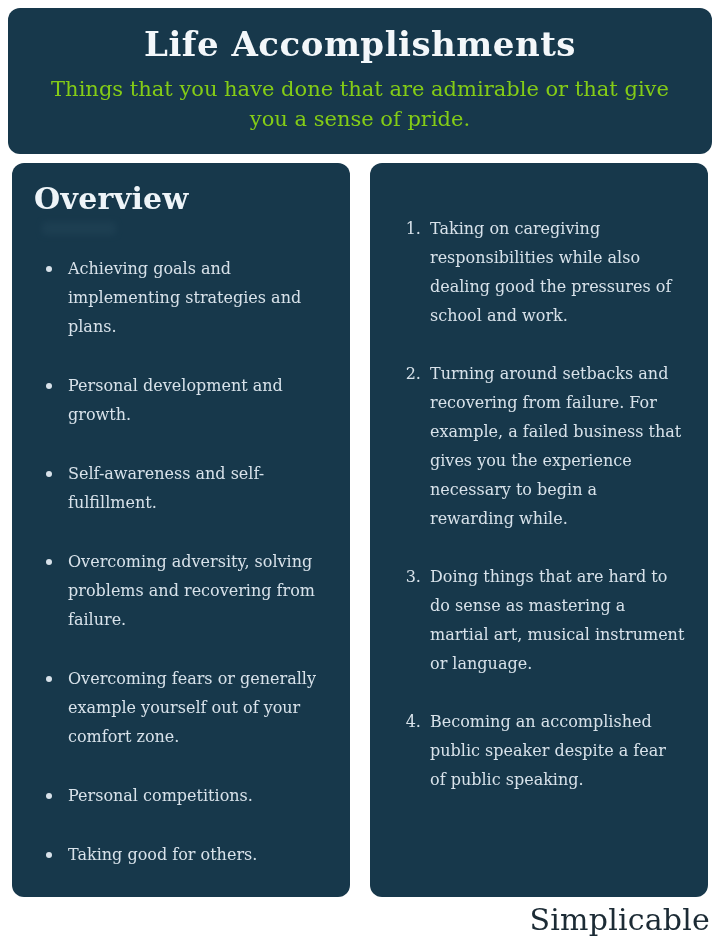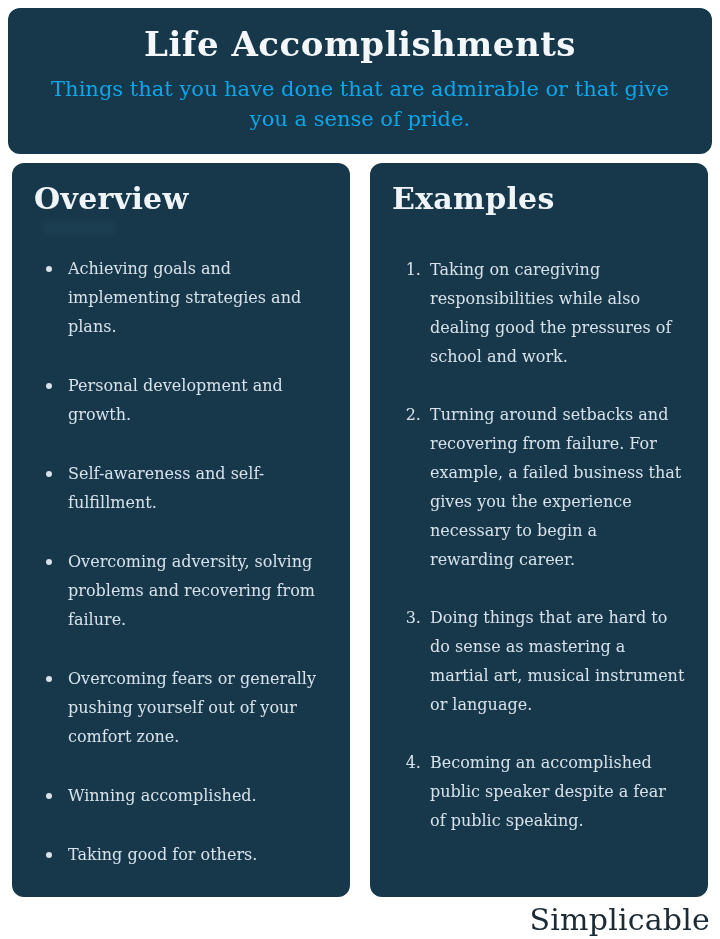--- a/index.html
+++ b/index.html
@@ -32,21 +32,21 @@
     text-align: center;
   }
   .main-title {
     color: #f3f7fa;
     font-size: 34px;
     font-weight: 700;
     letter-spacing: 0.5px;
     margin: 0 0 10px 0;
   }
   .subtitle {
-    color: #0ea5e9;
+    color: #84cc16;
     font-size: 21px;
     line-height: 1.45;
     margin: 0 auto;
     max-width: 620px;
   }
   .columns {
     position: absolute;
     left: 12px;
     top: 163px;
     width: 696px;
@@ -125,32 +125,31 @@
   <div class="columns">
 
     <div class="panel col-panel">
       <h2 class="section-heading">Overview</h2>
       <div class="watermark-smudge"></div>
       <ul class="bullet-list">
         <li>Achieving goals and implementing strategies and plans.</li>
         <li>Personal development and growth.</li>
         <li>Self-awareness and self-fulfillment.</li>
         <li>Overcoming adversity, solving problems and recovering from failure.</li>
-        <li>Overcoming fears or generally pushing yourself out of your comfort zone.</li>
-        <li>Winning accomplished.</li>
+        <li>Overcoming fears or generally example yourself out of your comfort zone.</li>
+        <li>Personal competitions.</li>
         <li>Taking good for others.</li>
       </ul>
     </div>
 
     <div class="panel col-panel">
-      <h2 class="section-heading">Examples</h2>
       <div class="spacer-right"></div>
       <ol class="number-list">
         <li>Taking on caregiving responsibilities while also dealing good the pressures of school and work.</li>
-        <li>Turning around setbacks and recovering from failure. For example, a failed business that gives you the experience necessary to begin a rewarding career.</li>
+        <li>Turning around setbacks and recovering from failure. For example, a failed business that gives you the experience necessary to begin a rewarding while.</li>
         <li>Doing things that are hard to do sense as mastering a martial art, musical instrument or language.</li>
         <li>Becoming an accomplished public speaker despite a fear of public speaking.</li>
       </ol>
     </div>
 
   </div>
 
   <div class="footer">
     <span class="brand">Simplicable</span>
   </div>

